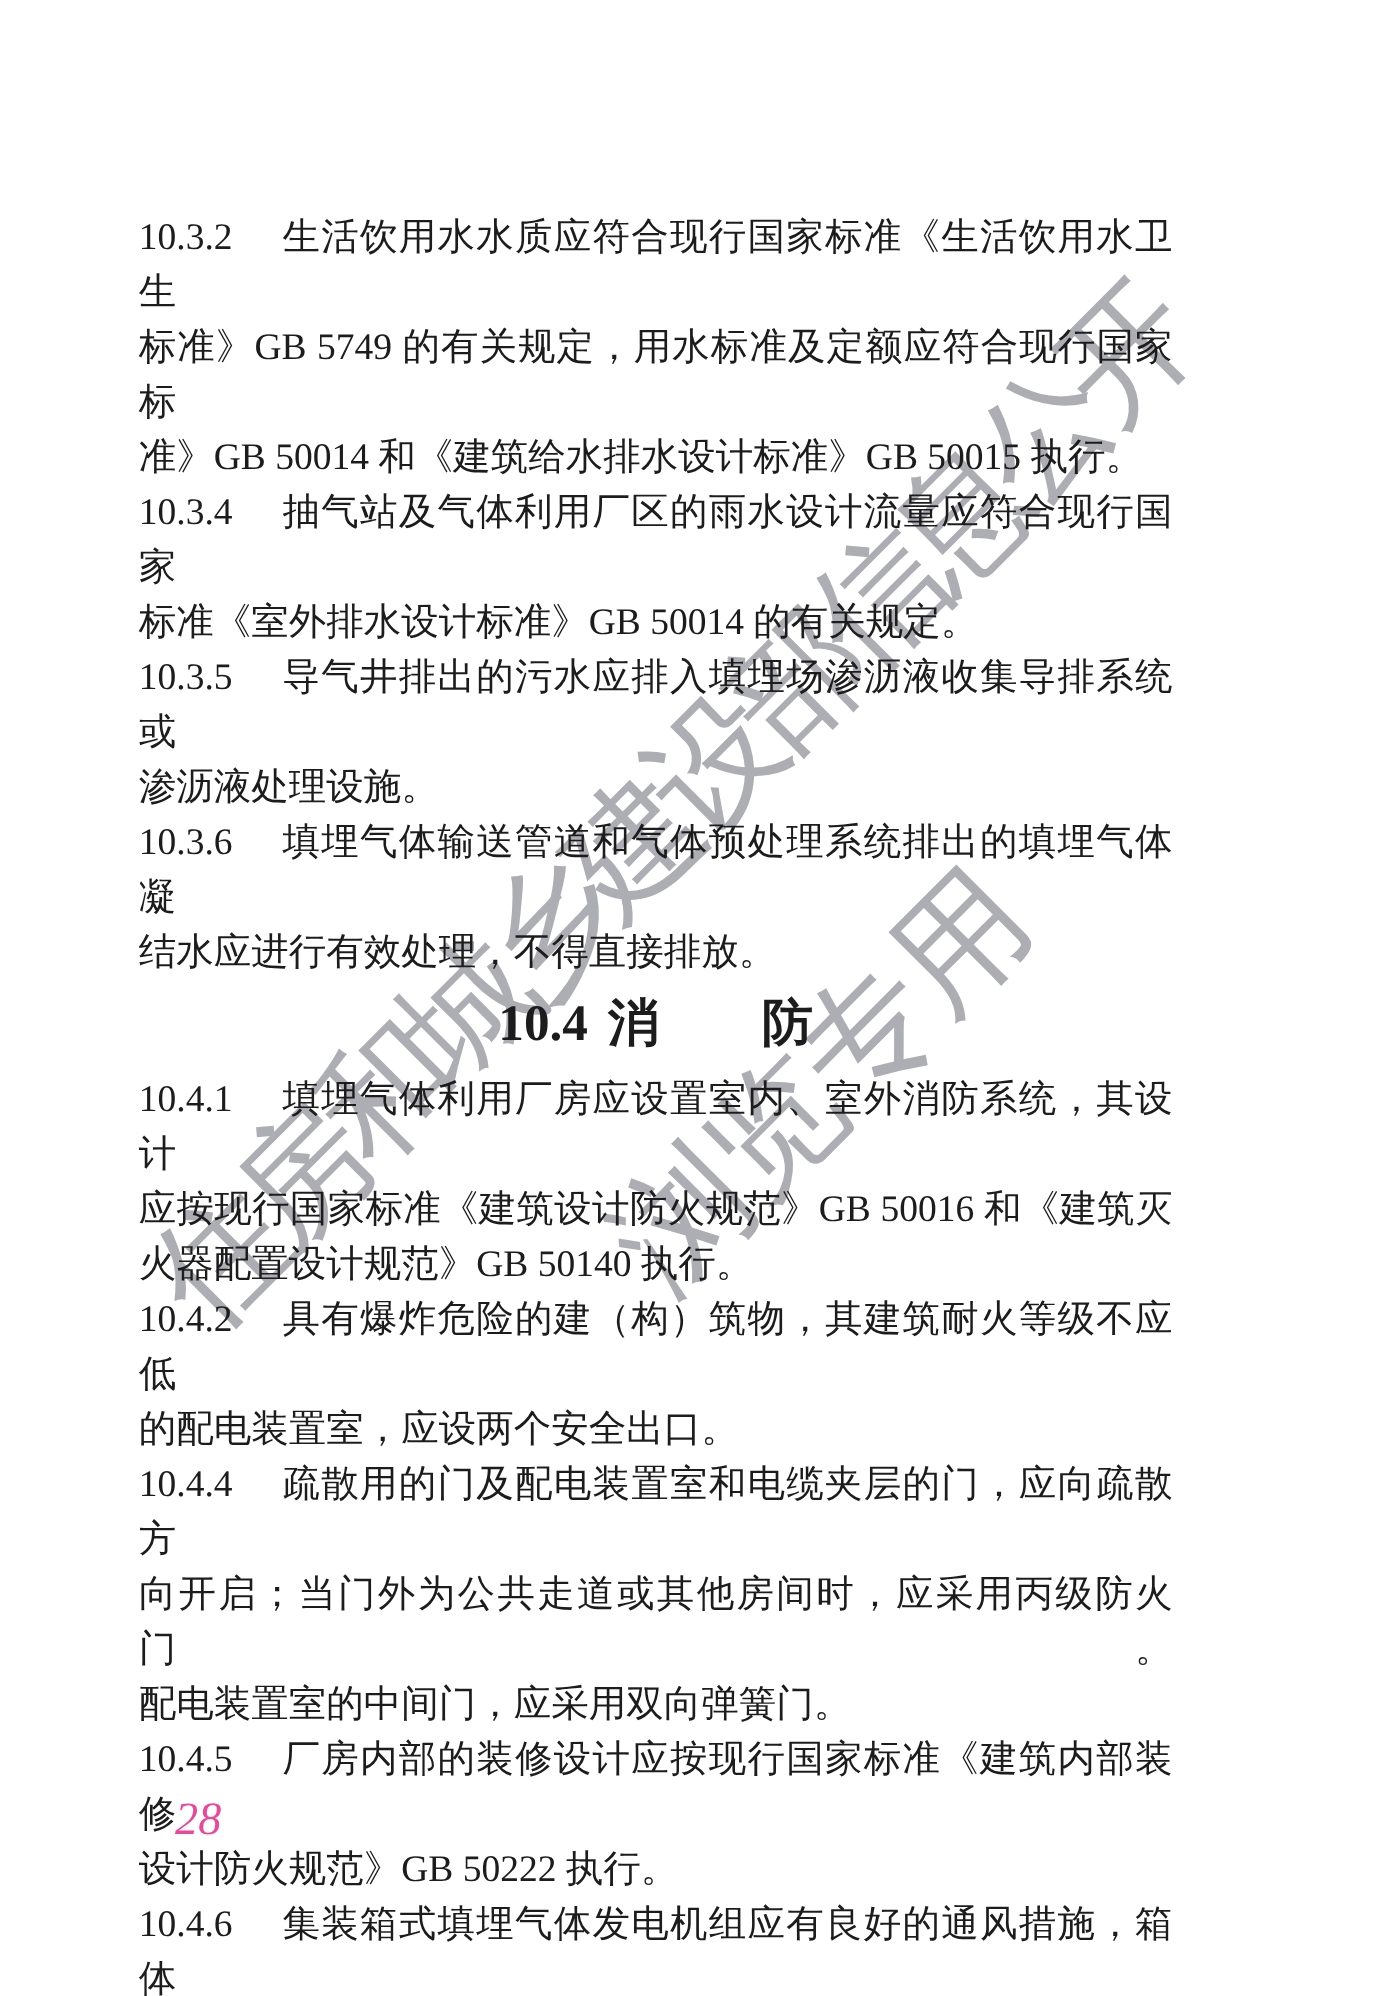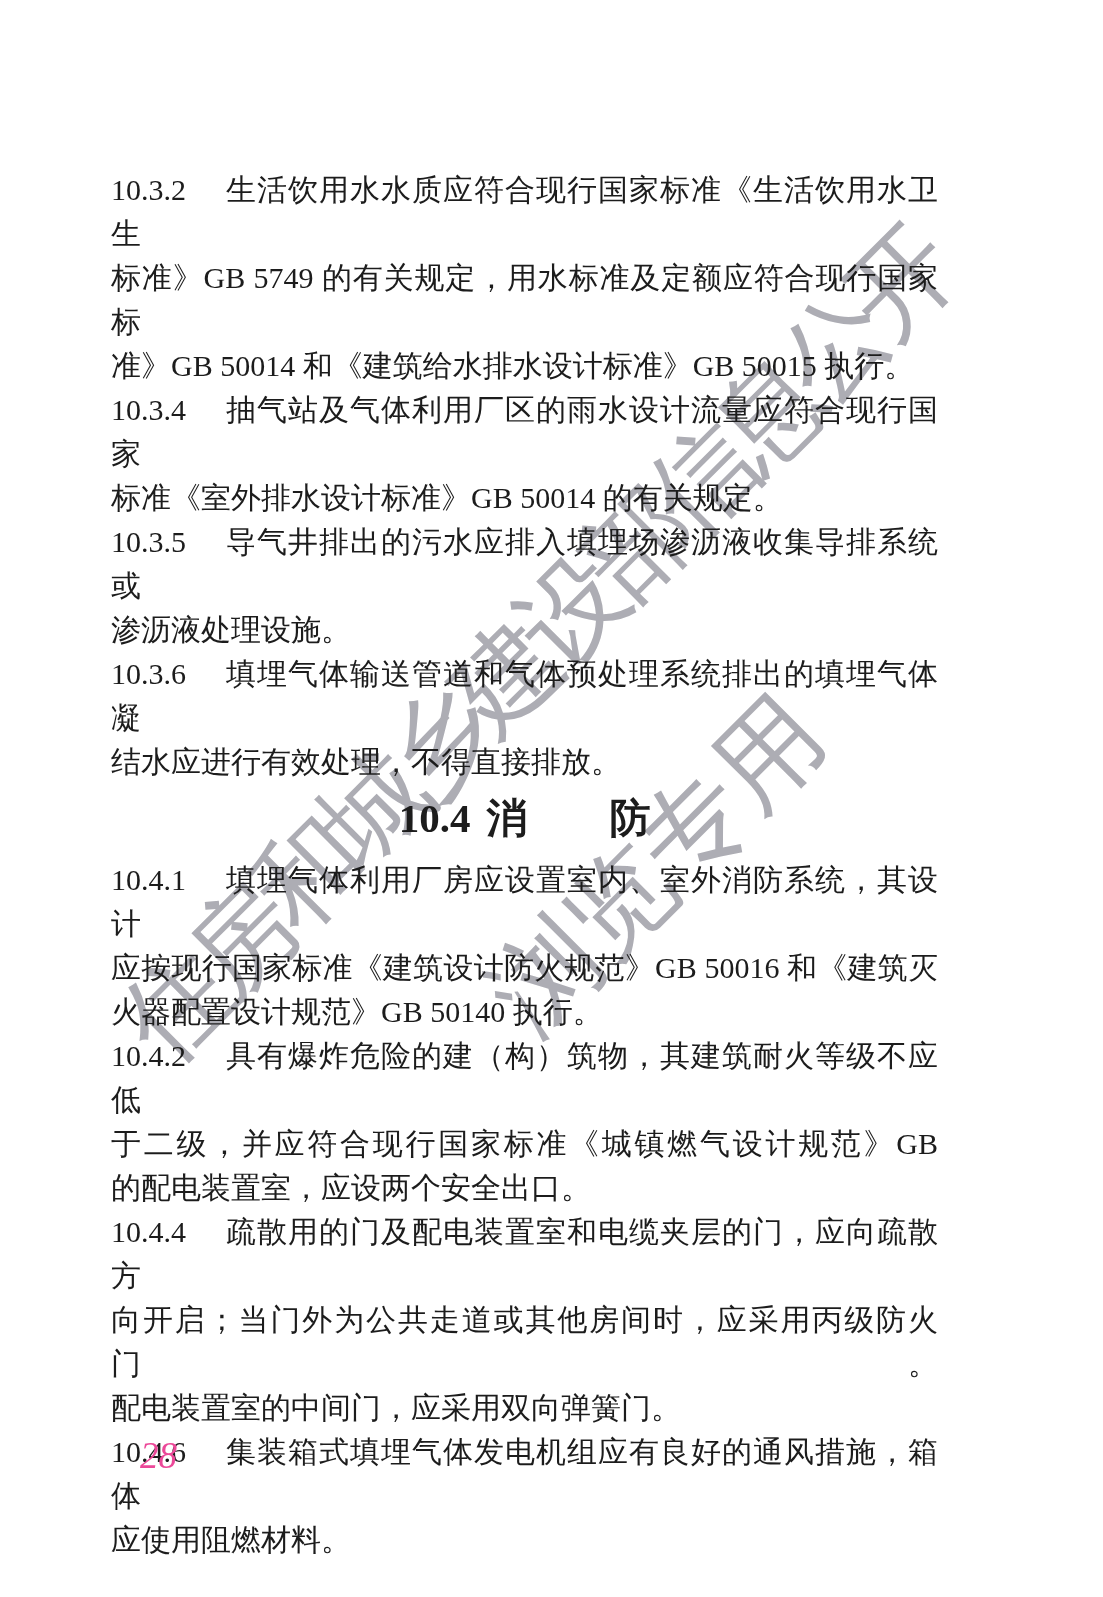--- a/index.html
+++ b/index.html
@@ -121,33 +121,36 @@
     </div>
 
     <div class="para">
       <div class="line full"><span class="cnum">10.4.1</span><span>填埋气体利用厂房应设置室内、室外消防系统，其设计</span></div>
       <div class="line full">应按现行国家标准《建筑设计防火规范》GB 50016 和《建筑灭</div>
       <div class="line lastline">火器配置设计规范》GB 50140 执行。</div>
     </div>
 
     <div class="para">
       <div class="line full"><span class="cnum">10.4.2</span><span>具有爆炸危险的建（构）筑物，其建筑耐火等级不应低</span></div>
-      <div class="line full">于二级，并应符合现行国家标准《城镇燃气设计规范》GB</div>
     </div>
 
     <div class="para">
       <div class="line lastline">的配电装置室，应设两个安全出口。</div>
     </div>
 
     <div class="para">
       <div class="line full"><span class="cnum">10.4.4</span><span>疏散用的门及配电装置室和电缆夹层的门，应向疏散方</span></div>
       <div class="line full">向开启；当门外为公共走道或其他房间时，应采用丙级防火门。</div>
       <div class="line lastline">配电装置室的中间门，应采用双向弹簧门。</div>
     </div>
 
+    <div class="para">
+      <div class="line full"><span class="cnum">10.4.5</span><span>厂房内部的装修设计应按现行国家标准《建筑内部装修</span></div>
+      <div class="line lastline">设计防火规范》GB 50222 执行。</div>
+    </div>
 
     <div class="para">
       <div class="line full"><span class="cnum">10.4.6</span><span>集装箱式填埋气体发电机组应有良好的通风措施，箱体</span></div>
       <div class="line lastline">应使用阻燃材料。</div>
     </div>
 
   </main>
 
   <div class="pagenum">28</div>
 

